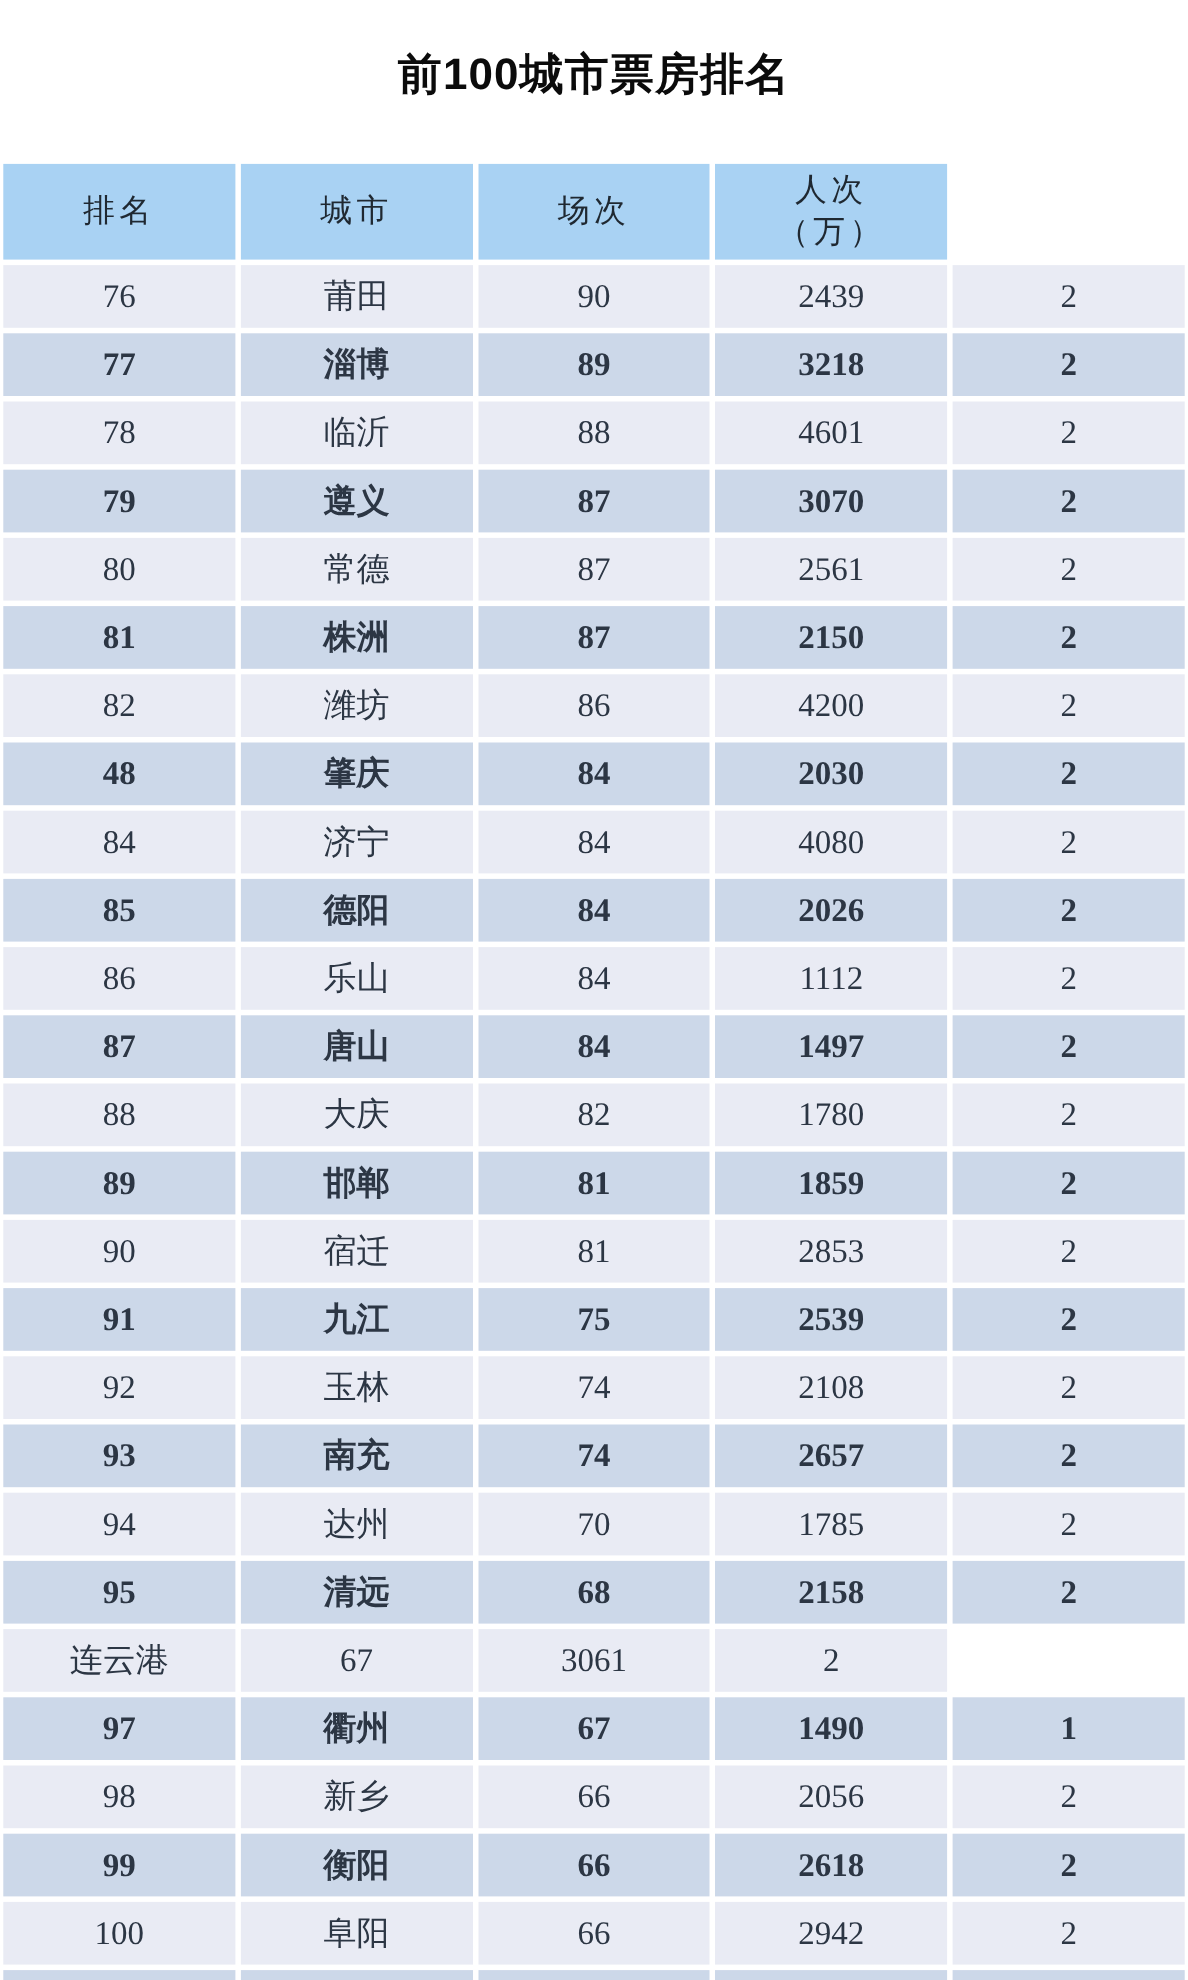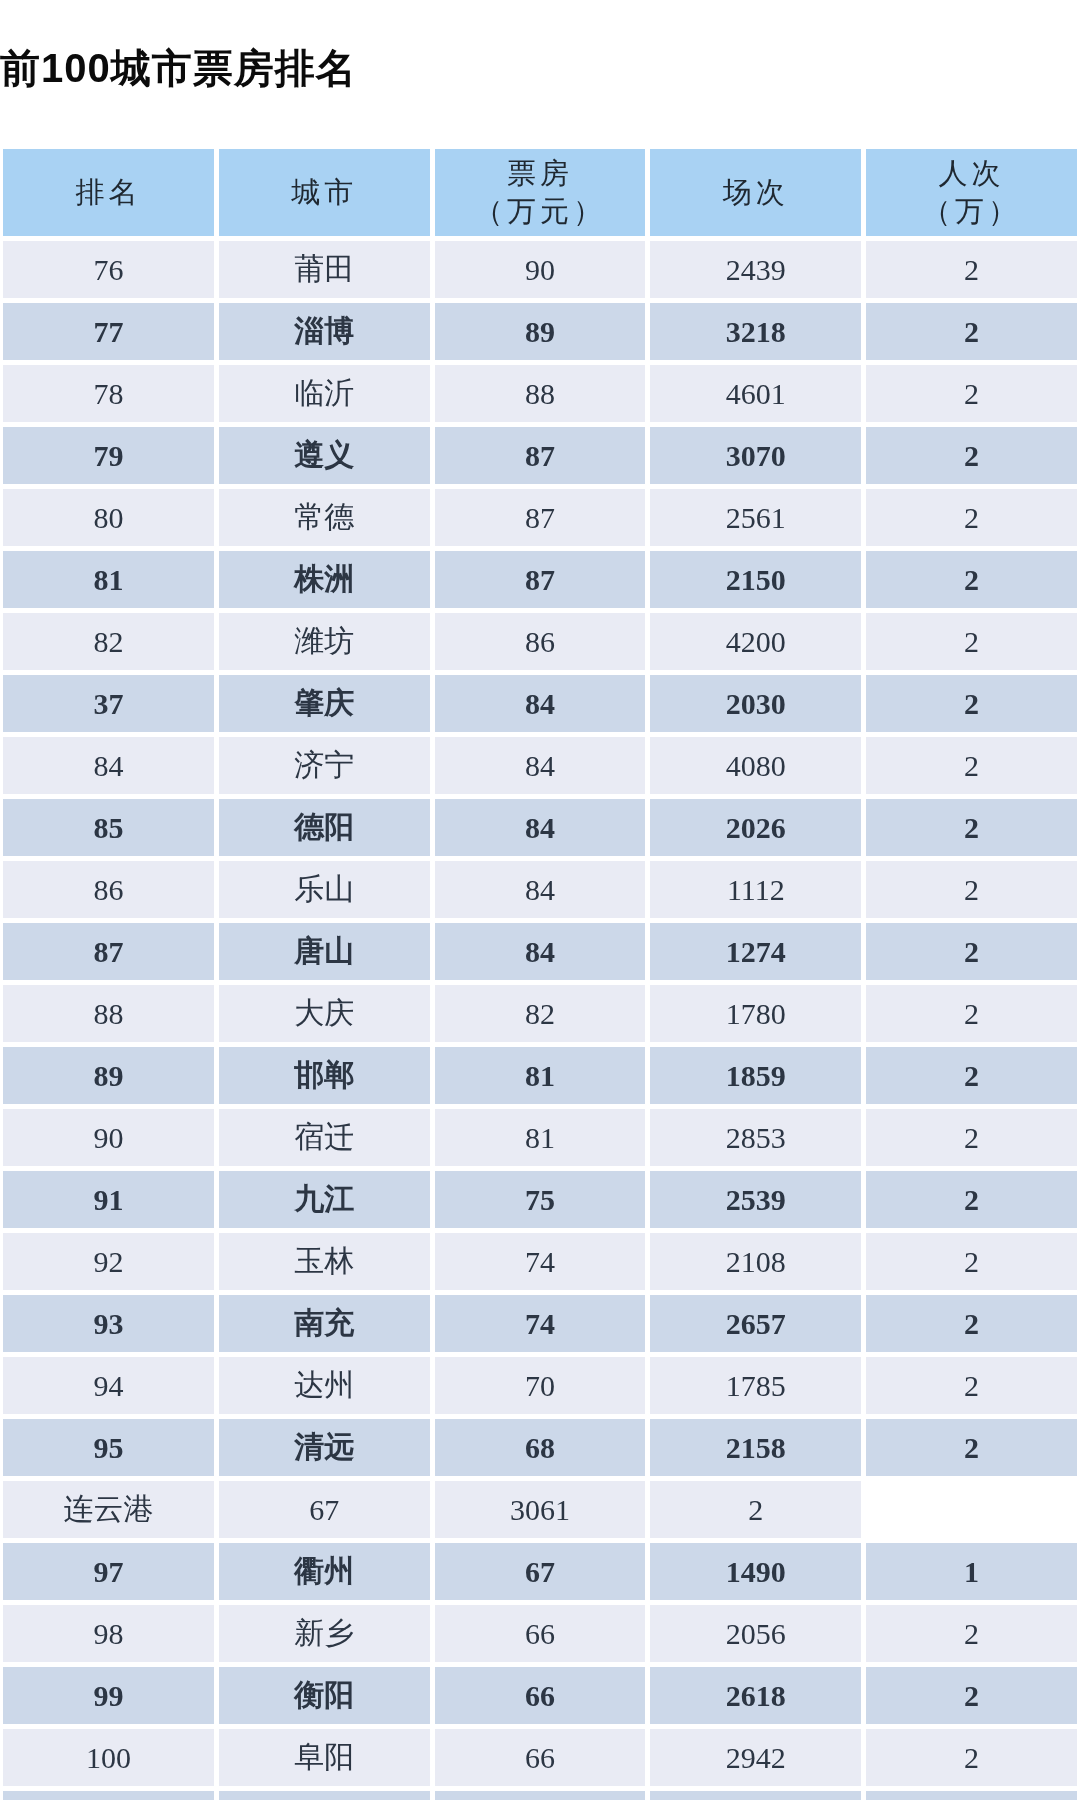--- a/index.html
+++ b/index.html
@@ -7,21 +7,21 @@
     --gap:#ffffff; --text:#2c3644; --header-text:#1f2831; --title-text:#0b0b0b;
   }
   * { box-sizing:border-box; }
   html,body { margin:0; padding:0; }
   body {
     width:1080px; height:1800px; background:var(--gap); overflow:hidden;
     font-family:"Liberation Serif","DejaVu Serif",serif; position:relative;
   }
   .title {
     position:absolute; top:33px; left:0; width:1080px; height:70px;
-    line-height:70px; text-align:left;
+    line-height:70px; text-align:center;
     font-family:"Liberation Sans","DejaVu Sans",sans-serif;
     font-weight:bold; font-size:40px; letter-spacing:1px; color:var(--title-text);
   }
   .table { position:absolute; top:101px; left:3px; width:1074px; }
   .row {
     display:grid; grid-template-columns:repeat(5,1fr); column-gap:5px;
     height:57px; margin-bottom:5px;
   }
   .row.header { height:87px;margin-top:48px; }
   .cell {
@@ -41,22 +41,20 @@
 </head>
 <body>
 
 <div class="page">
   <div class="title">前100城市票房排名</div>
 
   <div class="table">
     <div class="row header">
       <div class="cell">排名</div>
       <div class="cell">城市</div>
-      <div class="cell">票房
-（万元）</div>
       <div class="cell">场次</div>
       <div class="cell">人次
 （万）</div>
     </div>
 
     <div id="tbody">
         <div class="row light">
     <div class="cell">76</div>
     <div class="cell">莆田</div>
     <div class="cell">90</div>
@@ -99,21 +97,21 @@
     <div class="cell">2</div>
   </div>
         <div class="row light">
     <div class="cell">82</div>
     <div class="cell">潍坊</div>
     <div class="cell">86</div>
     <div class="cell">4200</div>
     <div class="cell">2</div>
   </div>
         <div class="row dark">
-    <div class="cell">37</div>
+    <div class="cell">48</div>
     <div class="cell">肇庆</div>
     <div class="cell">84</div>
     <div class="cell">2030</div>
     <div class="cell">2</div>
   </div>
         <div class="row light">
     <div class="cell">84</div>
     <div class="cell">济宁</div>
     <div class="cell">84</div>
     <div class="cell">4080</div>
@@ -130,21 +128,21 @@
     <div class="cell">86</div>
     <div class="cell">乐山</div>
     <div class="cell">84</div>
     <div class="cell">1112</div>
     <div class="cell">2</div>
   </div>
         <div class="row dark">
     <div class="cell">87</div>
     <div class="cell">唐山</div>
     <div class="cell">84</div>
-    <div class="cell">1274</div>
+    <div class="cell">1497</div>
     <div class="cell">2</div>
   </div>
         <div class="row light">
     <div class="cell">88</div>
     <div class="cell">大庆</div>
     <div class="cell">82</div>
     <div class="cell">1780</div>
     <div class="cell">2</div>
   </div>
         <div class="row dark">

